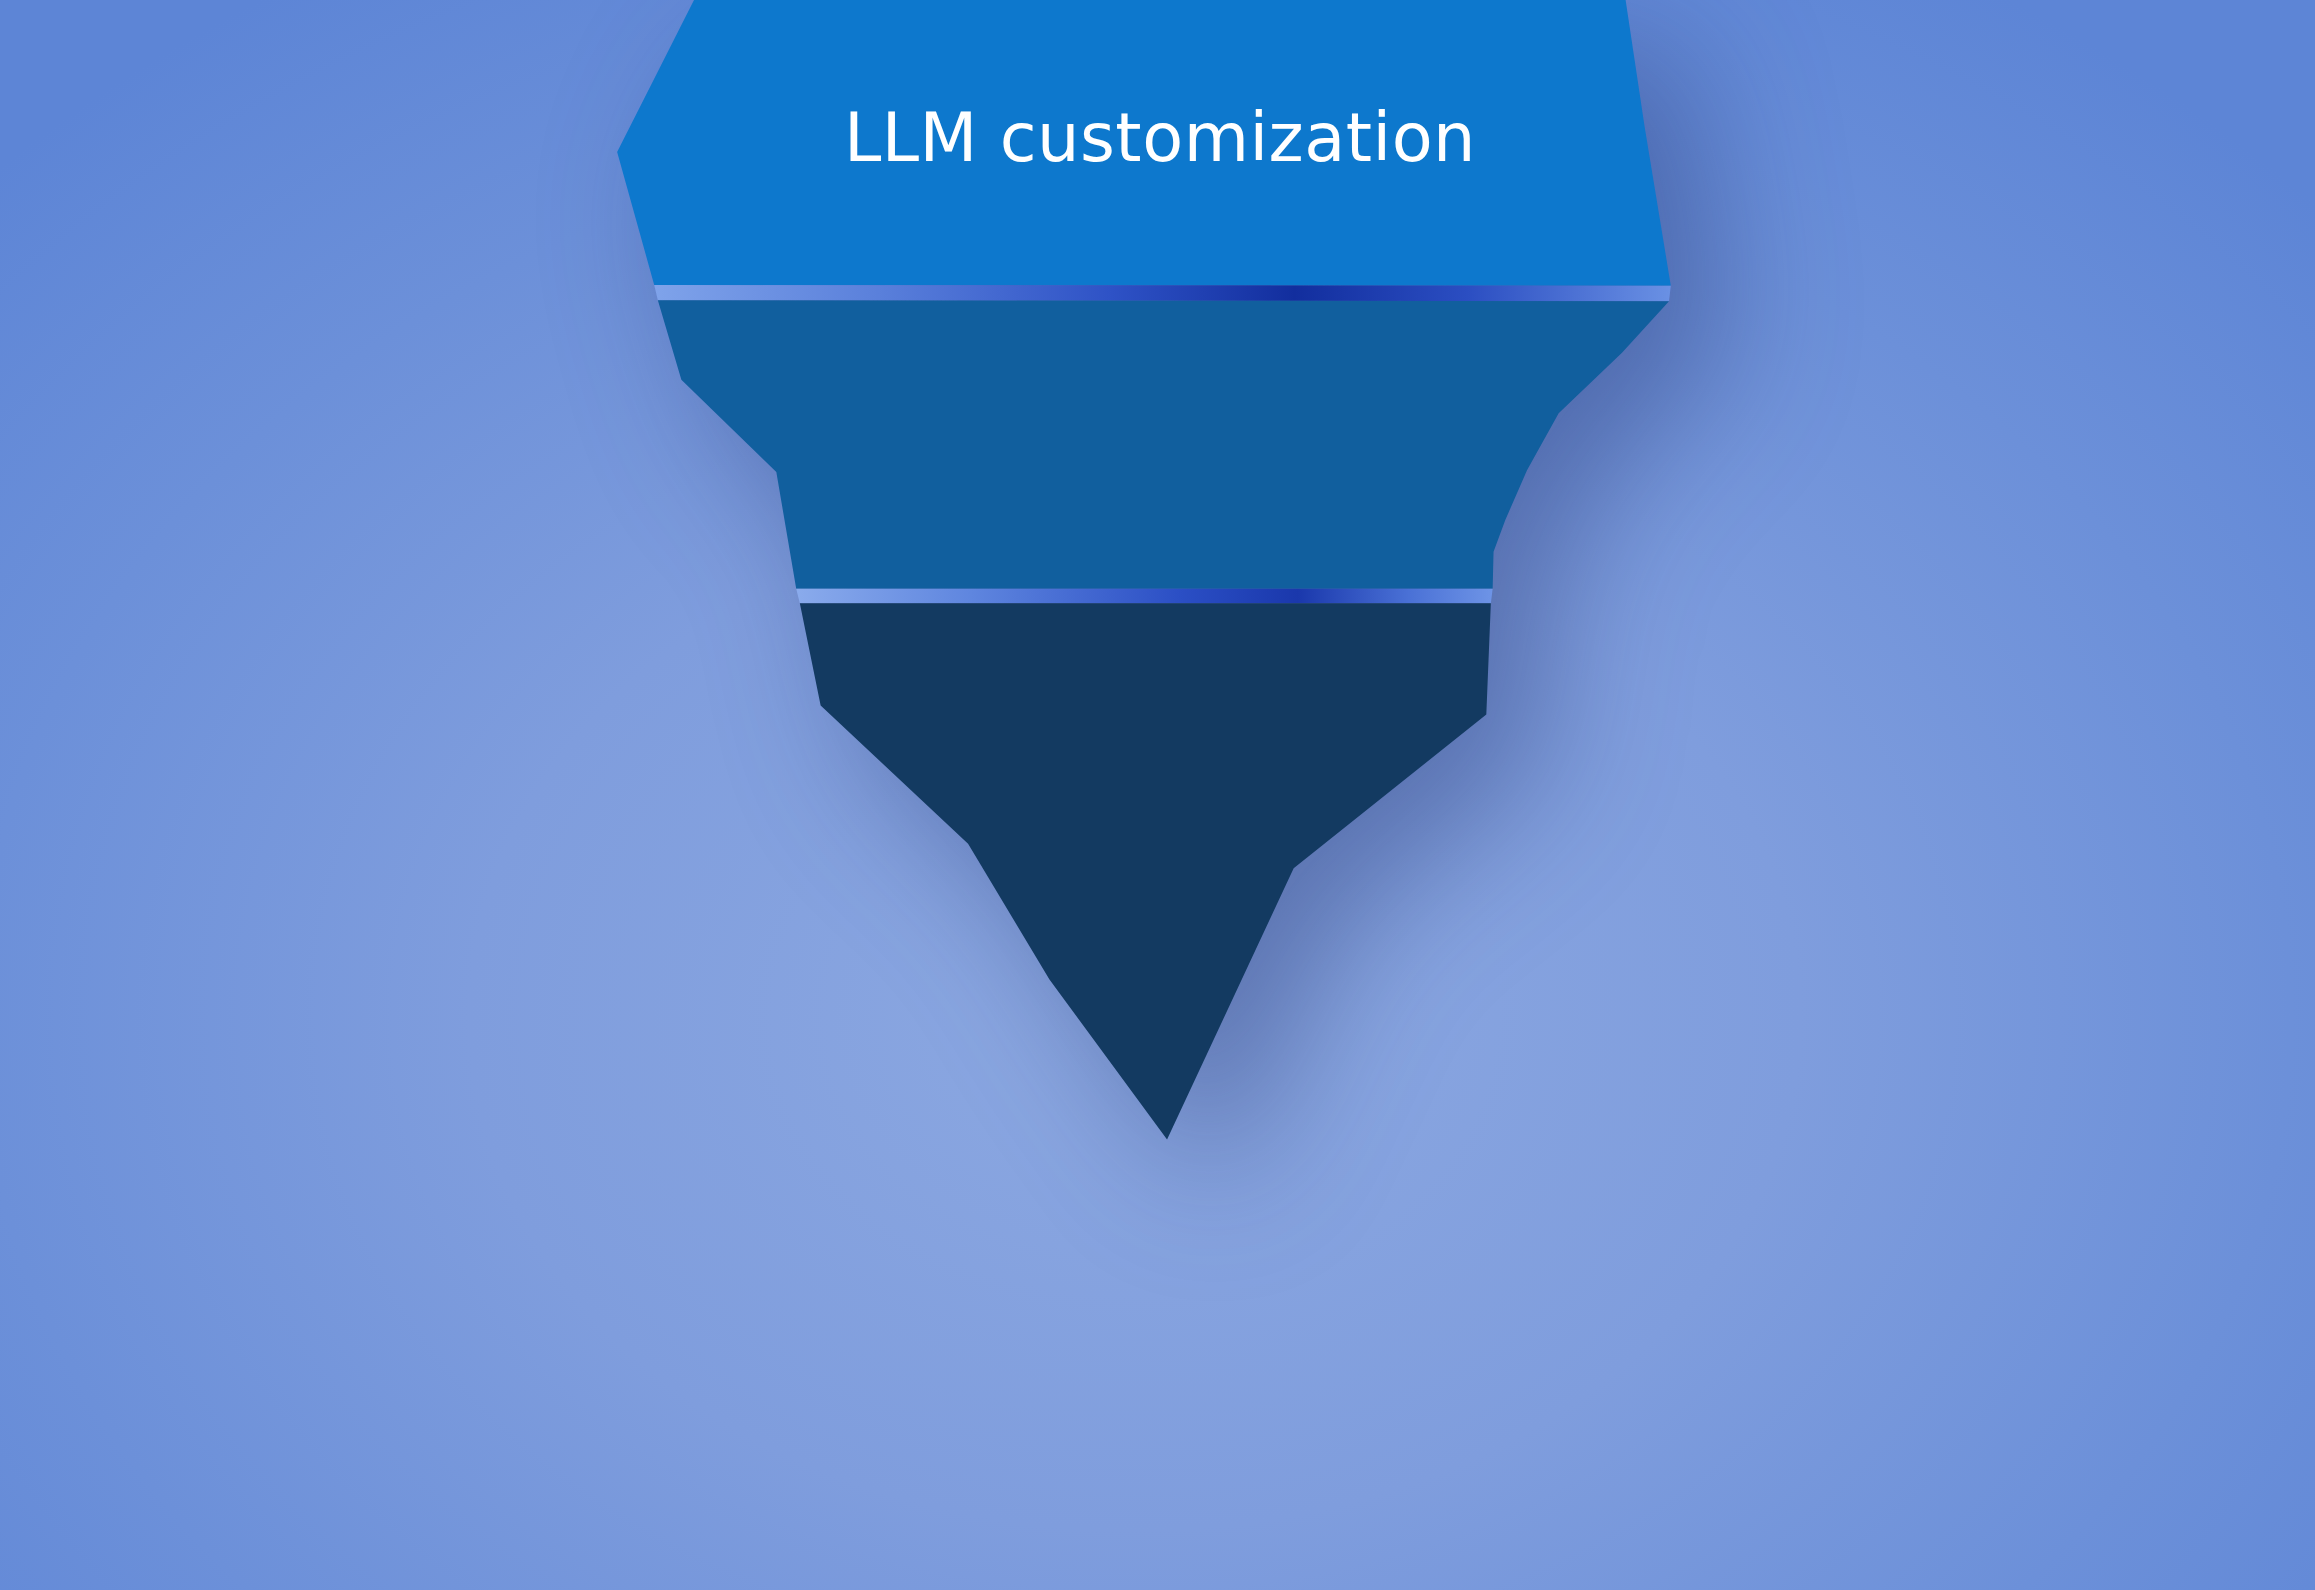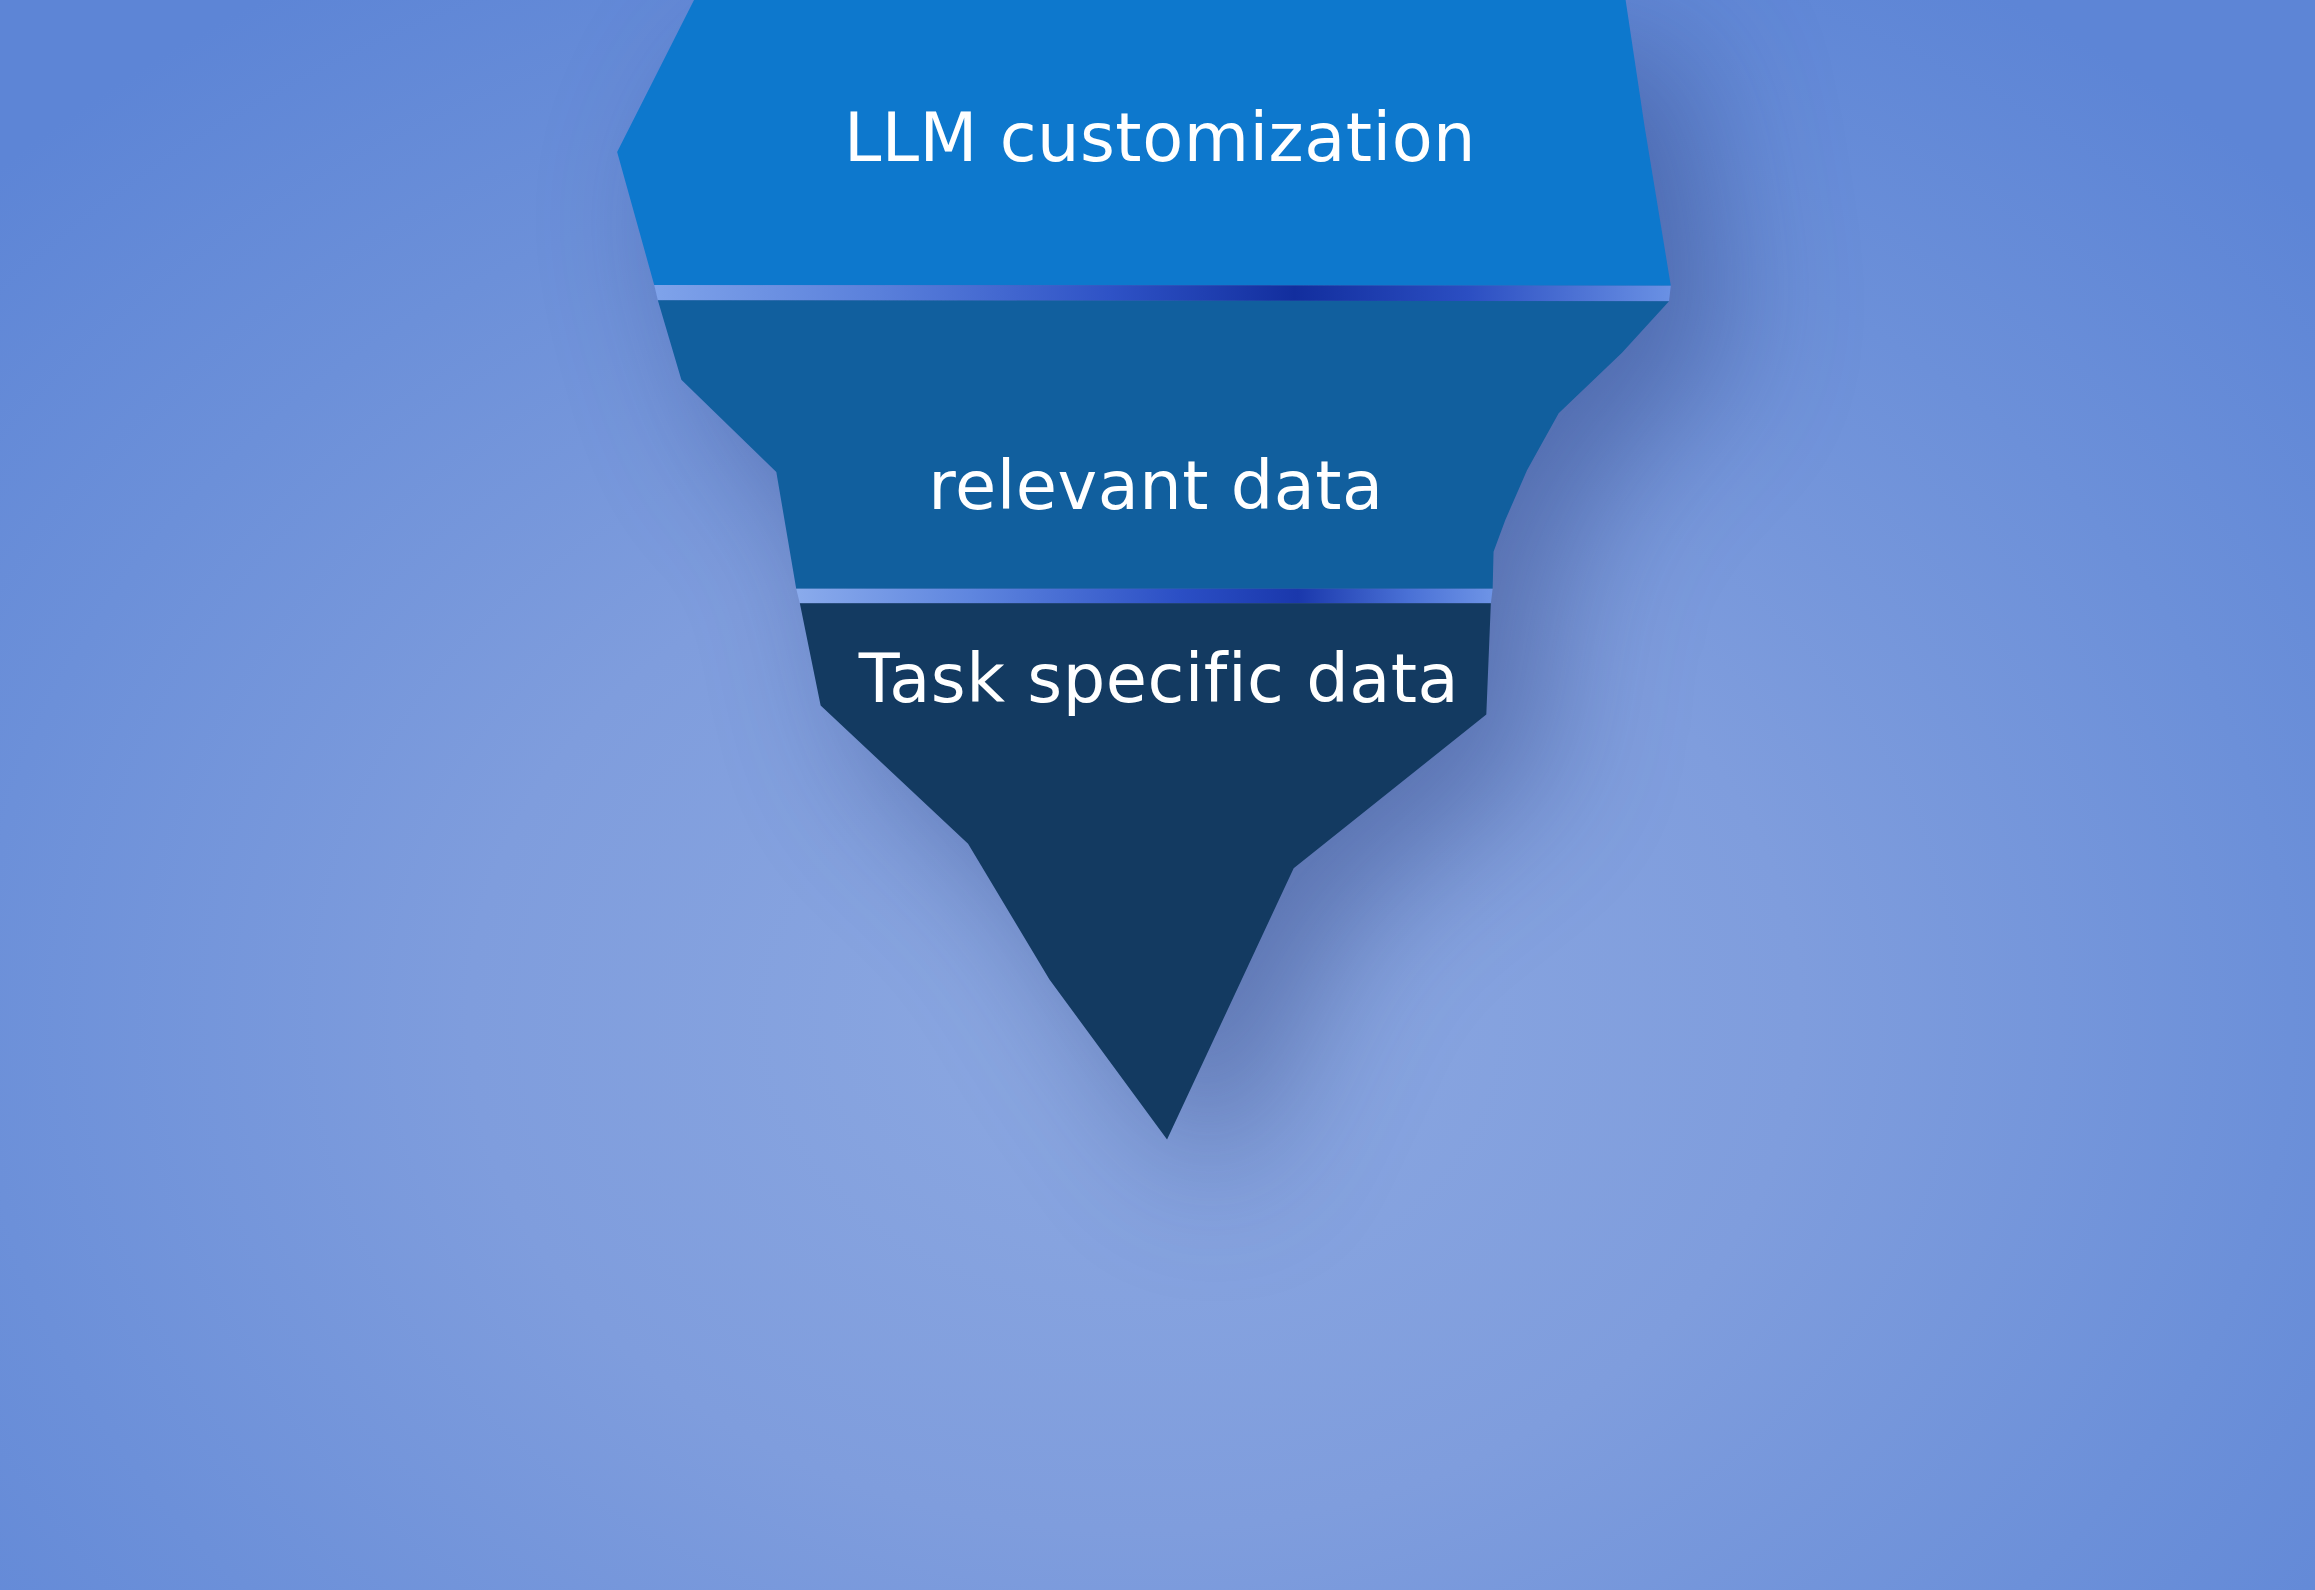--- a/index.html
+++ b/index.html
@@ -56,18 +56,16 @@
       <polygon points="727,332 1845,333 1793,390 1723,457 1688,520 1664,575 1651,610 1650,651 880,651 858,522 753,420" fill="#115F9E"></polygon>
 
       <polygon points="880,651 1650,651 1648,667 884,667" fill="url(#band2)"></polygon>
 
       <polygon points="884,667 1648,667 1643,790 1430,960 1290,1260 1160,1083 1070,933 907,780" fill="#133A61"></polygon>
     </g>
   </svg>
 
   <div class="label-line" style="left:1160px;top:138px">LLM customization</div>
 
-  <div class="label-line" style="left:1156px;top:486px">relevant data</div>
 
-  <div class="label-line" style="left:1159px;top:679px">Task specific data</div>
 
 </div>
 
 
 </body></html>

